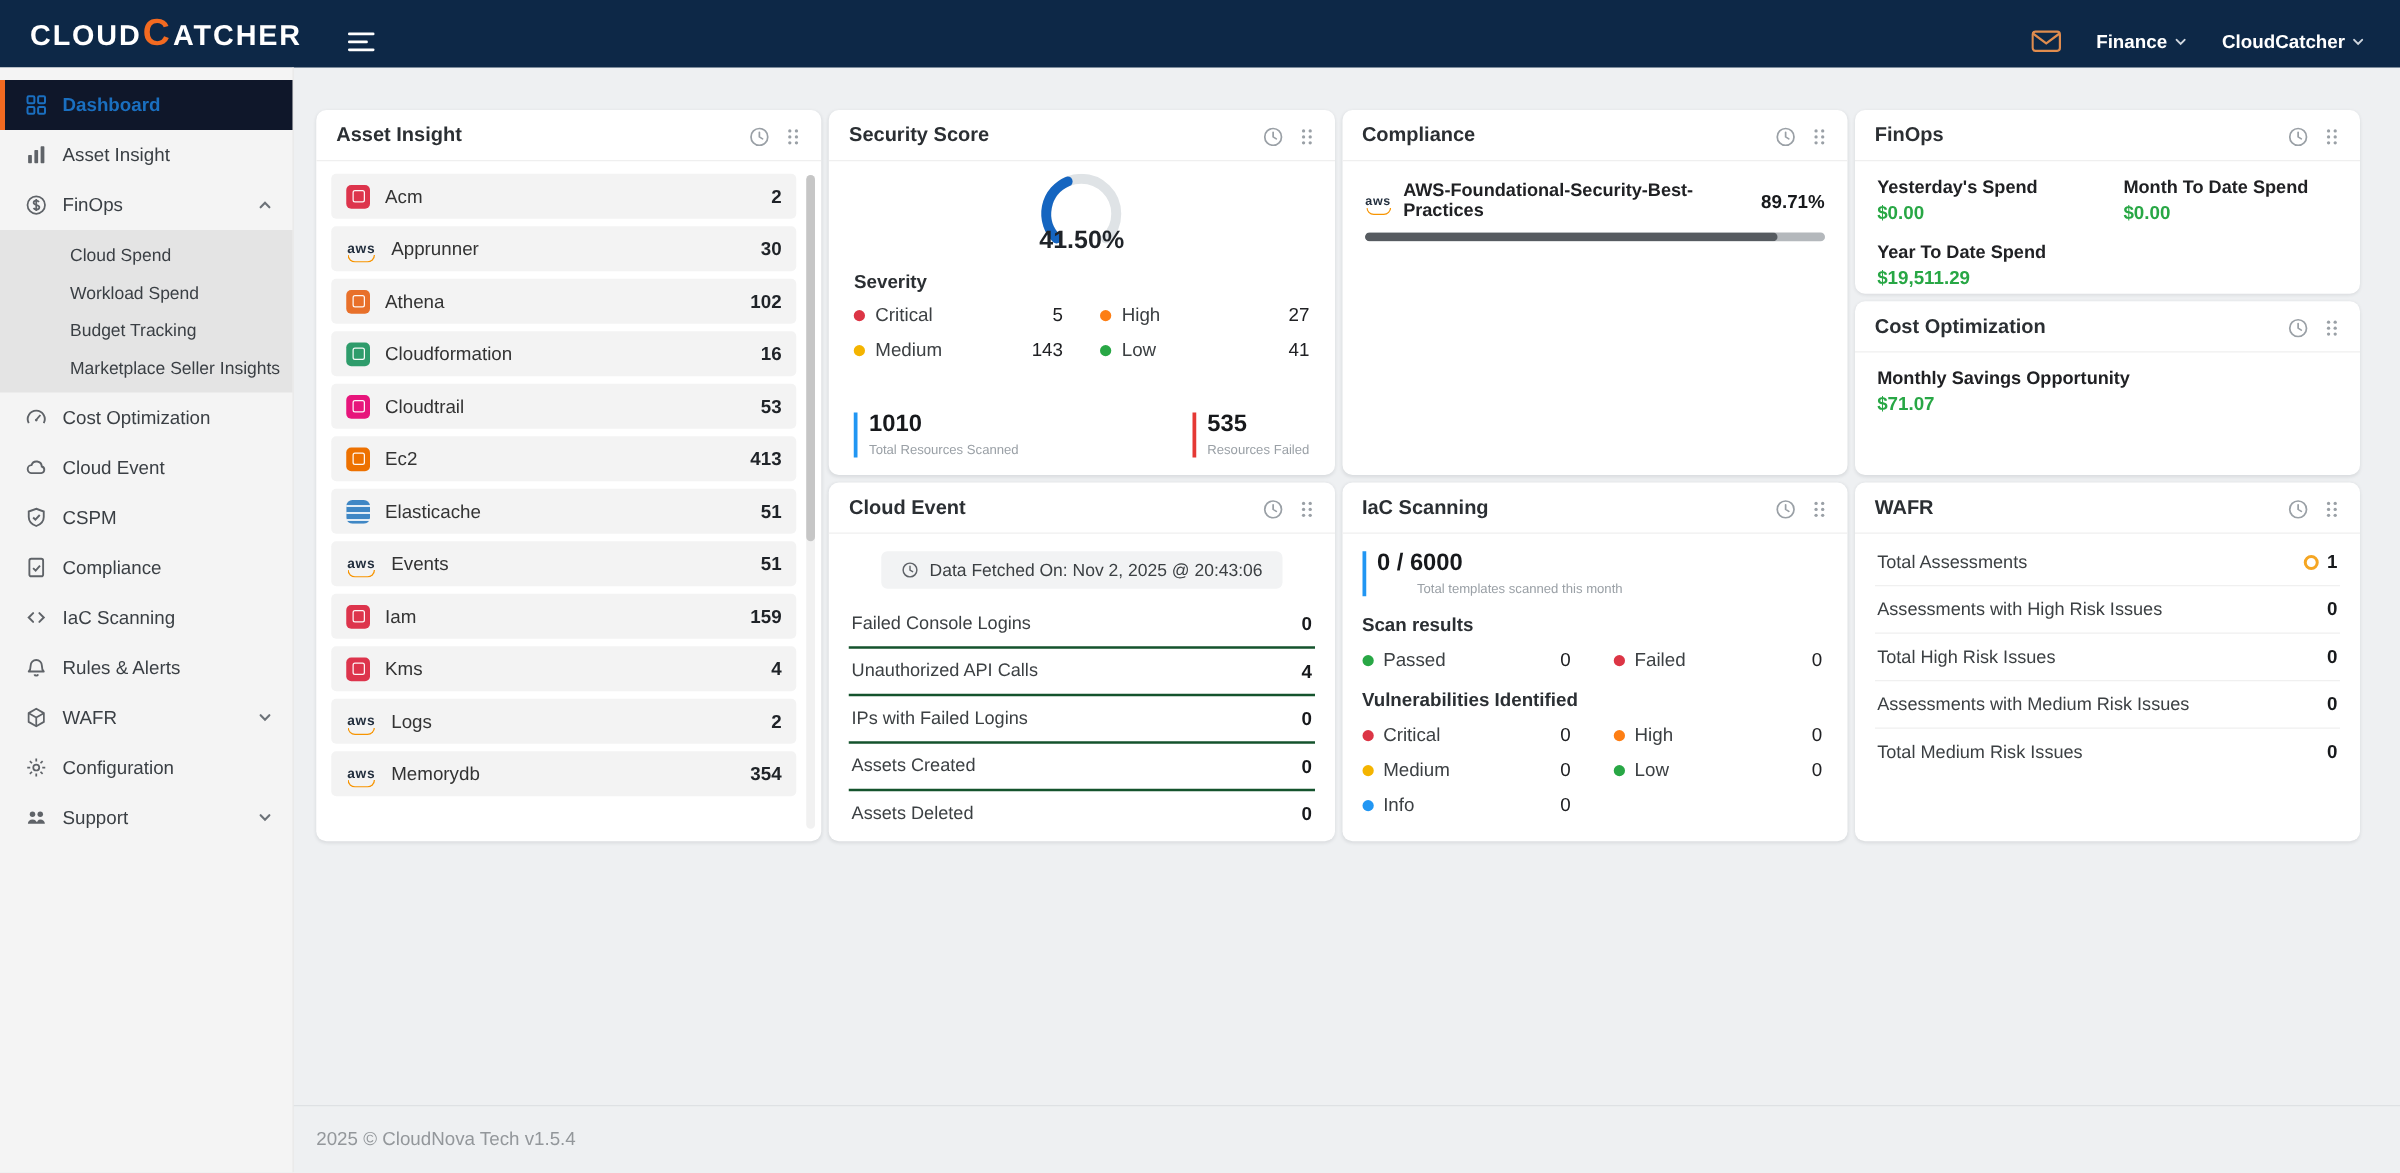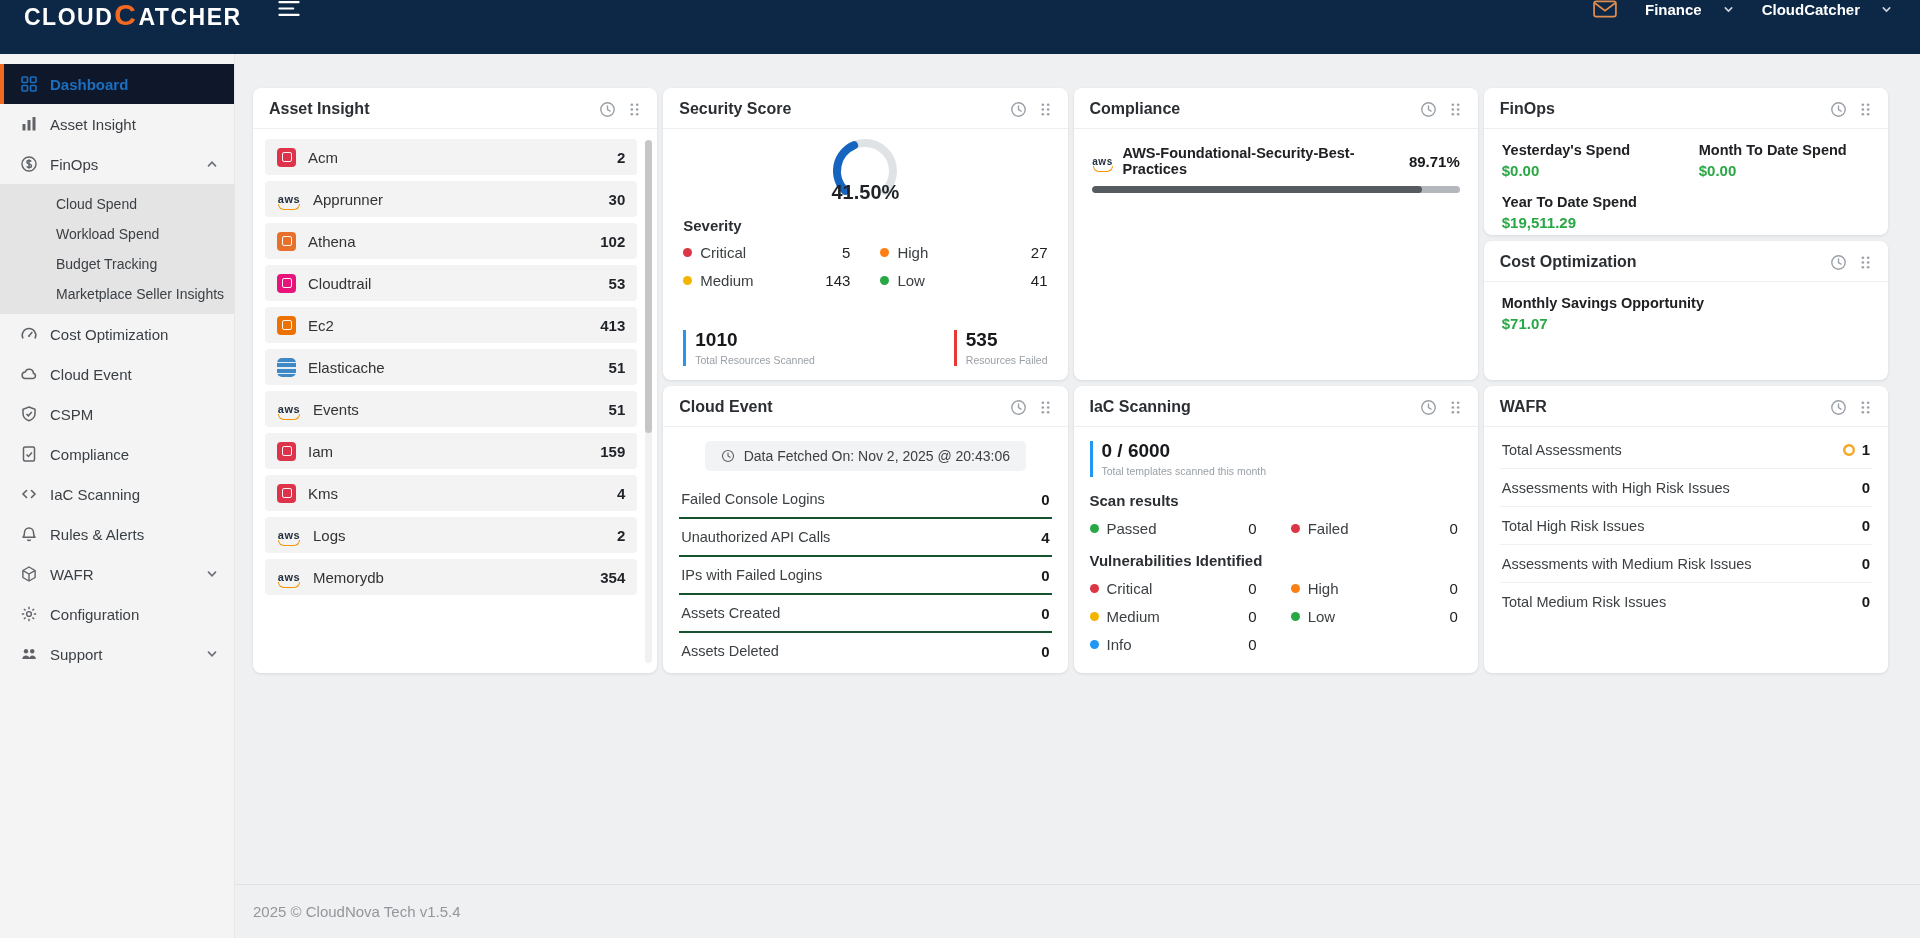--- a/index.html
+++ b/index.html
@@ -1,26 +1,26 @@
 <!DOCTYPE html>
 <html><head>
 <meta charset="utf-8">
 <style>
   * { box-sizing: border-box; margin: 0; padding: 0; }
   html,body { width:1920px; height:938px; overflow:hidden; }
   body { font-family:"Liberation Sans", sans-serif; background:#eef0f2; color:#222; }
 
   
-  .topbar { height:54px; background:#0d2847; display:flex; align-items:flex-start; padding:0 28px 12px 24px; color:#fff; }
+  .topbar { height:54px; background:#0d2847; display:flex; align-items:flex-end; padding:0 28px 12px 24px; color:#fff; }
   .logo { display:flex; align-items:baseline; font-weight:700; font-size:23px; letter-spacing:1.5px; cursor:default; }
   .logo .accent { color:#f26a21; font-size:30px; font-weight:800; margin:0 1px; line-height:1; }
   .hamburger { margin-left:36px; width:22px; height:17px; color:#fff; cursor:pointer; }
   .topbar-right { margin-left:auto; display:flex; align-items:center; gap:28px; }
   .mail { width:24px; height:18px; color:#e08c4e; cursor:pointer; }
-  .tb-drop { display:flex; align-items:center; gap:21px; font-size:15px; font-weight:700; cursor:pointer; }
+  .tb-drop { display:flex; align-items:center; gap:5px; font-size:15px; font-weight:700; cursor:pointer; }
   .tb-drop .chev { width:11px; height:11px; color:#cfd6de; }
 
   
   .app { display:flex; height:884px; }
   .sidebar { width:235px; flex:none; background:#f4f4f4; padding-top:10px; border-right:1px solid #e7e7e7; }
   .main { flex:1; min-width:0; display:flex; flex-direction:column; }
   .content { padding:34px 32px 0 18px; }
 
   
   .sitem { height:40px; display:flex; align-items:center; gap:12px; padding:0 16px 0 20px; font-size:15px; color:#3a3f44; cursor:pointer; }
@@ -94,21 +94,21 @@
   .pill { margin:4px auto 10px; background:#f2f3f4; border-radius:5px; padding:7px 16px; display:flex; align-items:center; gap:9px; font-size:14px; color:#3c4043; width:fit-content; }
   .pill-ic { width:14px; height:14px; color:#5f6368; flex:none; }
   .erow { display:flex; align-items:center; justify-content:space-between; padding:9.5px 2px; border-bottom:2px solid #14532d; font-size:14.5px; color:#3c4043; }
   .erow:last-child { border-bottom:none; }
   .ev { font-size:15px; font-weight:700; color:#17191c; }
 
   
   .iac-body { padding:14px 16px; }
   .counter { border-left:3px solid #2196f3; padding-left:9px; }
   .counter .num { font-size:19px; font-weight:700; color:#17191c; line-height:1.1; }
-  .counter .lbl { font-size:10.5px; color:#9aa0a6; margin-top:3px; }
+  .counter .lbl { font-size:10.5px; color:#9aa0a6; margin-top:3px;margin-left:32px; }
   .sec2-label { margin-top:15px; font-size:15px; font-weight:700; color:#2b2f33; }
   .leg-grid2 { display:grid; grid-template-columns:1fr 1fr; column-gap:34px; row-gap:11px; margin-top:11px; padding-right:4px; }
 
   
   .wafr-body { padding:4px 16px 8px; }
   .wrow { display:flex; align-items:center; justify-content:space-between; padding:10px 2px; border-bottom:1px solid #f0f0f0; font-size:14.5px; color:#3c4043; }
   .wrow:last-child { border-bottom:none;gap:27px; }
   .wv { font-size:15px; font-weight:700; color:#17191c; display:flex; align-items:center; gap:6px; }
   .wv-ic { width:14px; height:14px; display:inline-flex; }
 
@@ -336,20 +336,25 @@
               <span class="svc awsl">aws</span>
               <span class="aname">Apprunner</span>
               <span class="acount">30</span>
             </div>
             <div class="arow">
               <span class="svc square" style="background-color: rgb(232, 112, 42);"></span>
               <span class="aname">Athena</span>
               <span class="acount">102</span>
             </div>
             <div class="arow">
+              <span class="svc square" style="background-color: rgb(46, 156, 107);"></span>
+              <span class="aname">Cloudformation</span>
+              <span class="acount">16</span>
+            </div>
+            <div class="arow">
               <span class="svc square" style="background-color: rgb(231, 21, 123);"></span>
               <span class="aname">Cloudtrail</span>
               <span class="acount">53</span>
             </div>
             <div class="arow">
               <span class="svc square" style="background-color: rgb(237, 113, 0);"></span>
               <span class="aname">Ec2</span>
               <span class="acount">413</span>
             </div>
             <div class="arow">

